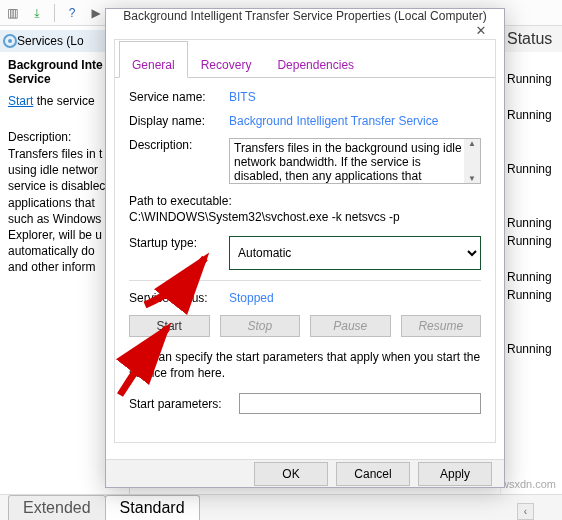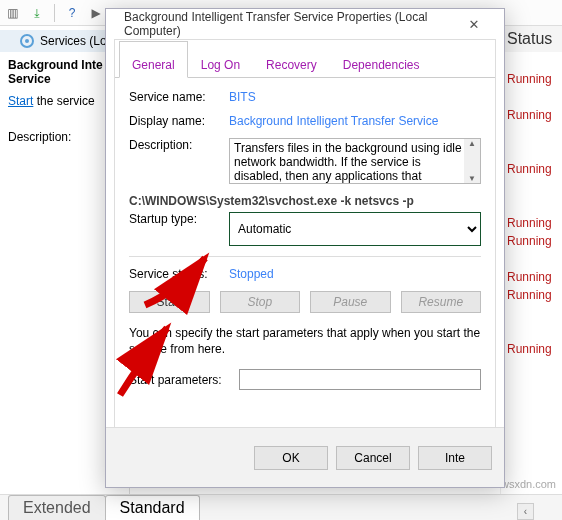--- a/index.html
+++ b/index.html
@@ -7,70 +7,70 @@
 
 
 .toolbar { height: 26px; border-bottom: 1px solid #ddd; display:flex; align-items:center; padding:0 4px; gap:6px; background:#fcfcfc;}
 .tb-btn { width:18px; height:18px; display:flex; align-items:center; justify-content:center; color:#2a5; }
 .tb-sep { width:1px; height:18px; background:#ccc; margin:0 2px;}
 .tb-btn.blue{color:#2a65b8;}
 .tb-btn.grey{color:#666;}
 
 
 .leftpane { position:absolute; top:26px; left:0; width:130px; bottom:26px; background:#fff; border-right:1px solid #ddd; padding:4px 0;}
-.leftpane .hdr { background:#e8f0f7; padding:4px 20px; display:flex; gap:6px;}
+.leftpane .hdr { background:#e8f0f7; padding:4px 3px; display:flex; }
 .svc-ico { width:14px; height:14px; border:2px solid #5aa0d8; border-radius:50%; position:relative;}
 .svc-ico::after{content:""; position:absolute; left:3px; top:3px; width:4px; height:4px; background:#5aa0d8; border-radius:50%;}
 .leftpane .body{padding:6px 8px; font-size:12px; color:#000;}
 .leftpane .title{font-weight:bold; margin-bottom:8px;}
 .leftpane a{color:#0066cc; text-decoration:underline;}
 .leftpane .desc-lbl{margin-top:22px;}
 .leftpane .desc-txt{margin-top:2px; line-height:1.35;}
 
 
 .rightcol{position:absolute; top:26px; right:0; width:62px; bottom:26px; background:#fff; border-left:1px solid #eee;}
 .rightcol .h{background:#f5f5f5; padding:4px 6px; font-size:16px; color:#333;}
-.rightcol .cell{padding:2px 6px; font-size:12px; color:#b91c1c; height:18px;}
+.rightcol .cell{padding:2px 6px; font-size:12px; color:#000000; height:18px;}
 .watermark{position:absolute; bottom:4px; right:6px; font-size:11px; color:#aaa;}
 
 
 .bottom-tabs{position:absolute; bottom:0; left:0; right:0; height:26px; background:#f5f5f5; display:flex; align-items:flex-end; padding:0 8px; border-top:1px solid #ddd;}
 .bt{padding:3px 14px; border:1px solid #bbb; border-bottom:none; background:#fff; border-radius:3px 3px 0 0; margin-right:-1px; font-size:16px;}
 .bt.inactive{background:#eee; color:#555;}
 .sb-arrow{margin-left:auto; margin-right:20px; color:#666; font-size:10px; padding:2px 6px; border:1px solid #ccc; background:#eee;}
 
 
 .modal{position:absolute; left:105px; top:8px; width:400px; height:480px; background:#fff; border:1px solid #aab; box-shadow:0 4px 24px rgba(0,0,0,.25);}
-.m-title{height:30px; display:flex; align-items:center; padding:0 18px; font-size:12px; color:#333;}
+.m-title{height:30px; display:flex; align-items:center; padding:0 10px; font-size:12px; color:#333;flex-direction:column;}
 .m-title .x{margin-left:auto; width:26px; text-align:center; font-size:13px; color:#555; cursor:pointer;}
 .m-body{position:absolute; top:30px; left:8px; right:8px; bottom:44px; border:1px solid #ddd; background:#fff;}
 
 .mtabs{display:flex; border-bottom:1px solid #ccc; padding-left:4px;}
 .mtab{padding:16px 12px 5px; font-size:12px; border:1px solid transparent; border-bottom:none; position:relative; top:1px; color:#a21caf;}
 .mtab.active{border-color:#ccc; background:#fff; border-bottom:1px solid #fff;}
 .mcontent{padding:12px 14px;}
 .row{display:flex; align-items:flex-start; margin-bottom:10px;gap:12px;}
 .row .lbl{width:88px; flex-shrink:0; color:#000;}
 .row .val{color:#3b82f6;}
 .desc-box{flex:1; height:46px; border:1px solid #b8b8b8; background:#fff; padding:2px 18px 2px 4px; font-size:12px; color:#000; overflow:hidden; position:relative;}
 .desc-box .sbar{position:absolute; right:0; top:0; bottom:0; width:16px; background:#f0f0f0; display:flex; flex-direction:column; justify-content:space-between; align-items:center;}
 .desc-box .sbar span{font-size:8px; color:#666;}
 .pathline{margin:6px 0 2px; color:#000;}
-.pathval{color:#404040; margin-bottom:4px;font-weight:bold;}
+.pathval{color:#000000; margin-bottom:12px;}
 select.startup{flex:1; height:34px; border:1px solid #14532d; background:#fff; padding:0 4px;}
 hr.sep{border:none; border-top:1px solid #ddd; margin:8px 0 10px;}
 .btnrow{display:flex; gap:10px; margin-top:6px;}
 .btnrow button{flex:1; height:22px; background:#e7e7e7; border:1px solid #bfbfbf; color:#333;}
 .btnrow button:disabled{color:#9a9a9a;font-style:italic;}
 .hint{margin-top:12px; color:#000; line-height:1.35;}
 .param-row{margin-top:12px; display:flex; align-items:center;}
 .param-row .lbl{width:110px;}
 .param-row input{flex:1; height:21px; border:1px solid #999; padding:0 4px;}
 
-.m-foot{position:absolute; bottom:0; left:0; right:0; height:60px; display:flex; justify-content:flex-end; align-items:center; gap:8px; padding:0 12px; background:#f2f2f2; border-top:1px solid #ddd;}
+.m-foot{position:absolute; bottom:0; left:0; right:0; height:28px; display:flex; justify-content:flex-end; align-items:center; gap:8px; padding:0 12px; background:#f2f2f2; border-top:1px solid #ddd;}
 .m-foot button{min-width:74px; height:24px; border:1px solid #bfbfbf; background:#e7e7e7;}
 
 
 .arrow{position:absolute; pointer-events:none;}
 .arrow svg{overflow:visible;}
 </style>
 </head>
 <body>
 
 <div class="toolbar">
@@ -87,20 +87,28 @@
     <span class="svc-ico"></span>
     <span>Services (Lo</span>
   </div>
   <div class="body">
     <div class="title"><span>Background Inte
 Service</span></div>
     <div>
       <a href="#">Start</a><span> the service</span>
     </div>
     <div class="desc-lbl">Description:</div>
+    <div class="desc-txt" style="white-space:pre-line;"><span>Transfers files in t
+using idle networ
+service is disablec
+applications that
+such as Windows
+Explorer, will be u
+automatically do
+and other inform</span></div>
   </div>
 </div>
 
 <div class="rightcol">
   <div class="h">Status</div>
   <div id="status-rows">
       <div class="cell"></div>
       <div class="cell">Running</div>
       <div class="cell"></div>
       <div class="cell">Running</div>
@@ -128,21 +136,20 @@
 </div>
 
 <div class="modal">
   <div class="m-title">
     <span>Background Intelligent Transfer Service Properties (Local Computer)</span>
     <span class="x">✕</span>
   </div>
   <div class="m-body">
     <div class="mtabs">
       <div class="mtab active">General</div>
-      <div class="mtab">Log On</div>
       <div class="mtab">Recovery</div>
       <div class="mtab">Dependencies</div>
     </div>
     <div class="mcontent">
       <div class="row">
         <div class="lbl">Service name:</div>
         <div class="val">BITS</div>
       </div>
       <div class="row">
         <div class="lbl">Display name:</div>
@@ -151,20 +158,21 @@
       <div class="row">
         <div class="lbl">Description:</div>
         <div class="desc-box">
           <span>Transfers files in the background using idle network bandwidth. If the service is disabled, then any applications that depend on BITS, such as Windows</span>
           <div class="sbar">
               <span>▲</span>
               <span>▼</span>
             </div>
         </div>
       </div>
+      <div class="pathline">Path to executable:</div>
       <div class="pathval">C:\WINDOWS\System32\svchost.exe -k netsvcs -p</div>
       <div class="row">
         <div class="lbl">Startup type:</div>
         <select class="startup">
           <option>Automatic</option>
         </select>
       </div>
       <hr class="sep">
       <div class="row">
         <div class="lbl">Service status:</div>
@@ -179,21 +187,21 @@
       <div class="hint">You can specify the start parameters that apply when you start the service from here.</div>
       <div class="param-row">
         <div class="lbl">Start parameters:</div>
         <input type="text" value="" style="">
       </div>
     </div>
   </div>
   <div class="m-foot">
     <button>OK</button>
     <button>Cancel</button>
-    <button>Inte</button>
+    <button>Apply</button>
   </div>
 </div>
 
 <div class="arrow" style="left:140px; top:250px;">
   <svg width="80" height="60">
       <defs>
         <marker id="ah1" markerWidth="10" markerHeight="10" refX="8" refY="3" orient="auto">
           <path d="M0,0 L0,6 L9,3 z" fill="#d40000"></path>
         </marker>
       </defs>

